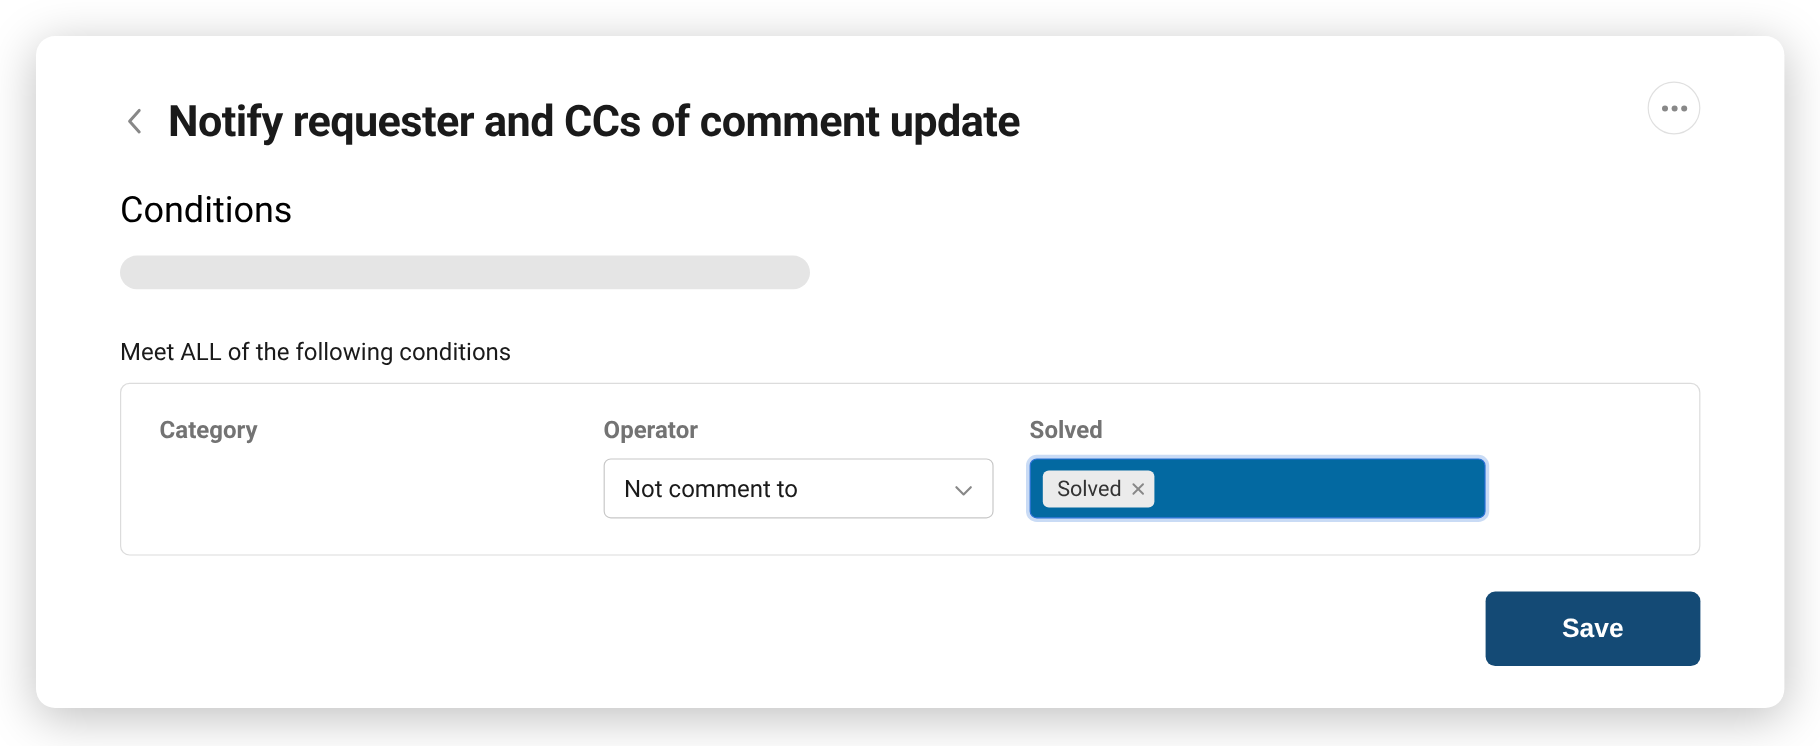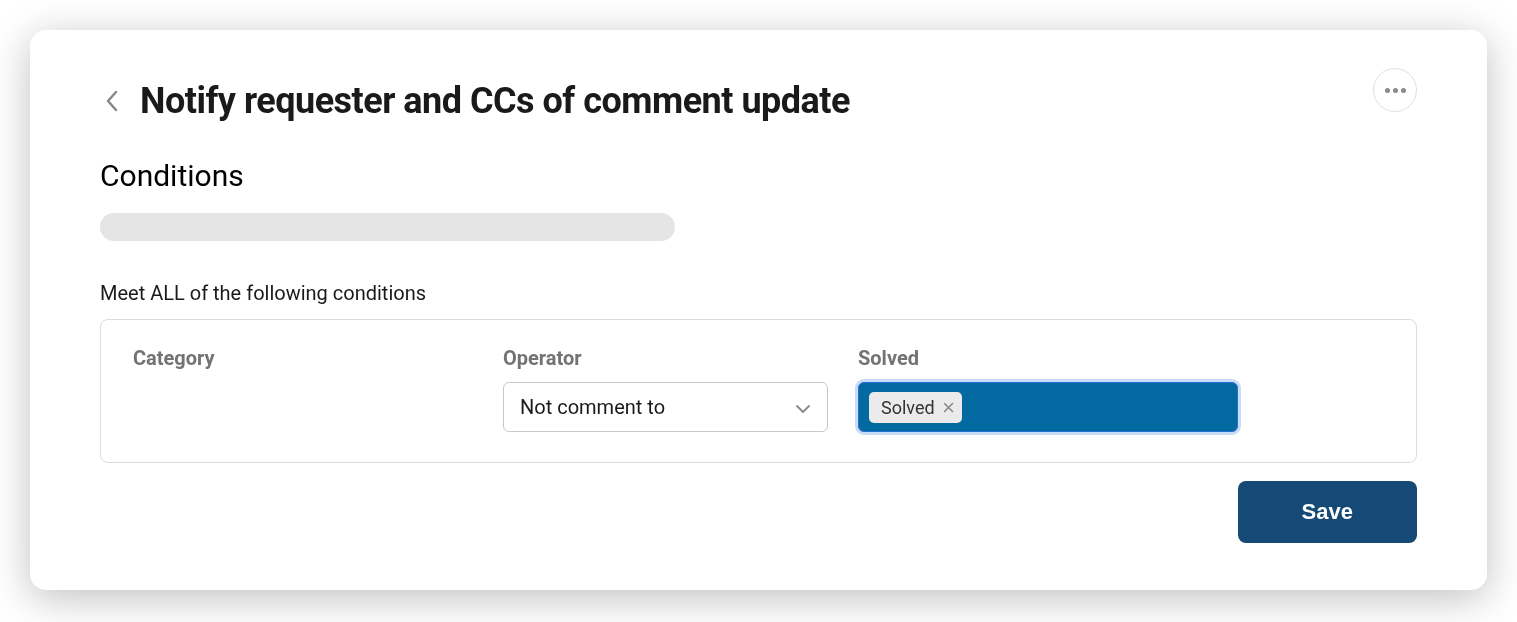--- a/index.html
+++ b/index.html
@@ -151,21 +151,21 @@
       cursor: pointer;
       display: flex;
       align-items: center;
     }
     .tag-chip .remove svg {
       width: 11px;
       height: 11px;
     }
     .footer {
       position: absolute;
-      bottom: 47px;
+      bottom: 35px;
       right: 70px;
     }
     .save-button {
       background: #144a75;
       color: #fff;
       border: none;
       border-radius: 8px;
       padding: 18px 64px;
       font-size: 22px;
       font-weight: 700;

